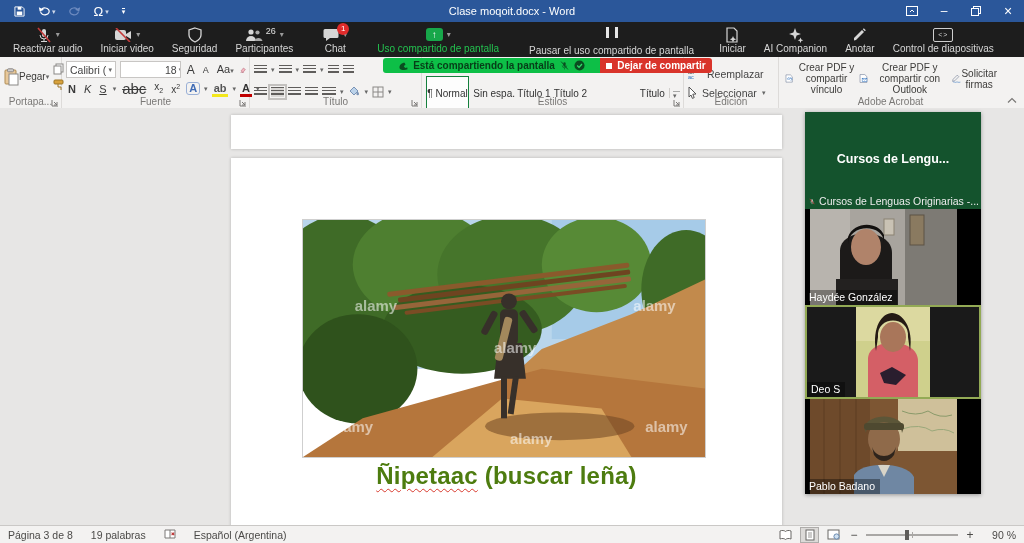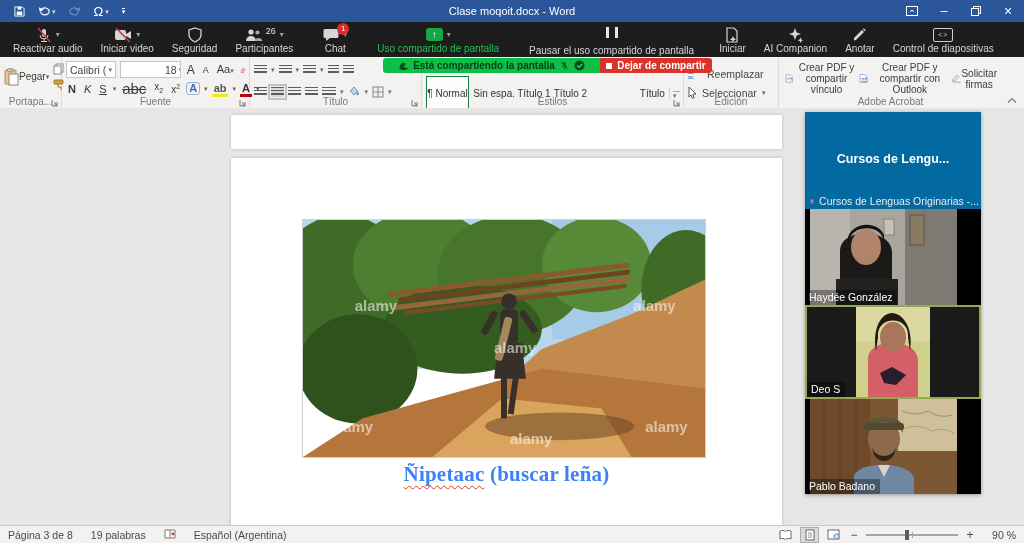--- a/index.html
+++ b/index.html
@@ -63,27 +63,27 @@
                  justify-content:center;gap:5px;border-radius:0 3px 3px 0;}
   .stopsq{width:6px;height:6px;background:#fff;display:inline-block;}
   
   .docarea{position:absolute;top:108px;left:0;right:0;bottom:17px;background:#e7e6e5;overflow:hidden;}
   .page{position:absolute;left:231px;width:551px;background:#fff;box-shadow:0 0 3px rgba(0,0,0,.22);}
   .page.prev{top:7px;height:34px;}
   .page.main{top:50px;height:420px;}
   .photo{position:absolute;left:71px;top:61px;width:404px;height:239px;border:1px solid #cfcfcf;box-sizing:border-box;}
   .photo svg{display:block;width:100%;height:100%;}
   .caption{position:absolute;top:304px;left:0;width:100%;text-align:center;
-           font-size:21px;font-weight:bold;color:#3b82f6;letter-spacing:.2px;font-family:Liberation Serif, serif;}
+           font-size:24px;font-weight:bold;color:#4d7c0f;letter-spacing:.2px;}
   .spell{text-decoration:underline;text-decoration-style:wavy;text-decoration-color:#d83a2e;
          text-decoration-thickness:1px;text-underline-offset:4px;}
   
   .panel{position:absolute;left:805px;top:4px;width:176px;background:#191919;z-index:20;
          box-shadow:0 1px 4px rgba(0,0,0,.35);}
-  .tile{position:relative;background:#0369a1;overflow:hidden;}
+  .tile{position:relative;background:#14532d;overflow:hidden;}
   .tile1{height:97px;}
   .tile1 .ttl{position:absolute;top:40px;left:0;right:0;text-align:center;color:#fff;
               font-size:12.5px;font-weight:bold;}
   .sharelabel{position:absolute;bottom:2px;left:4px;right:2px;display:flex;align-items:center;gap:4px;
               color:#ececec;font-size:10.5px;white-space:nowrap;overflow:hidden;}
   .vtile{height:96px;background:#000;}
   .vtile .vid{position:absolute;left:5px;top:0;bottom:0;width:147px;}
   .vtile svg{display:block;width:100%;height:100%;}
   .vname{position:absolute;left:0;bottom:0;color:#fff;font-size:10.5px;background:rgba(0,0,0,.35);
          padding:1px 5px 2px 4px;z-index:3;}

